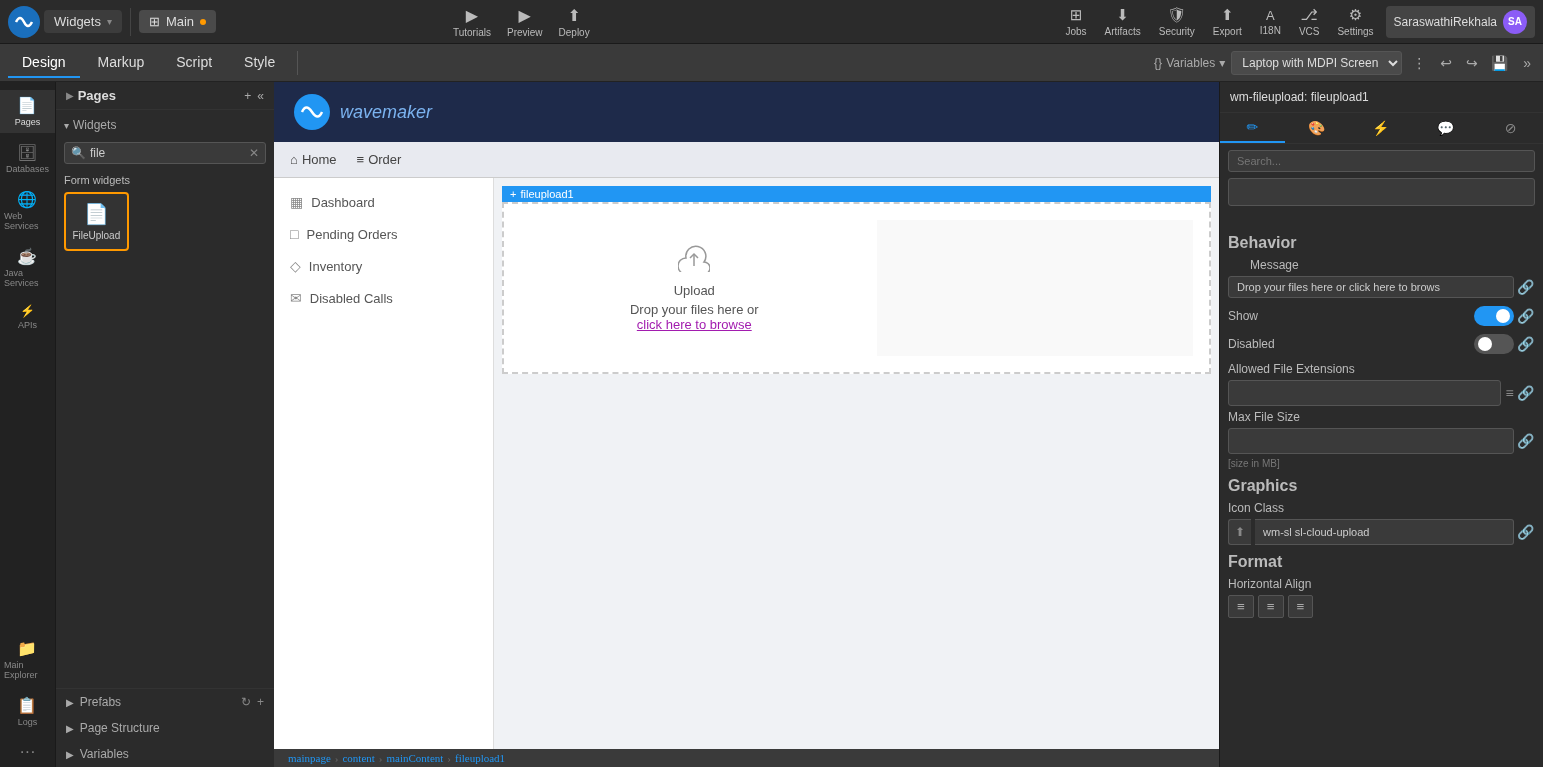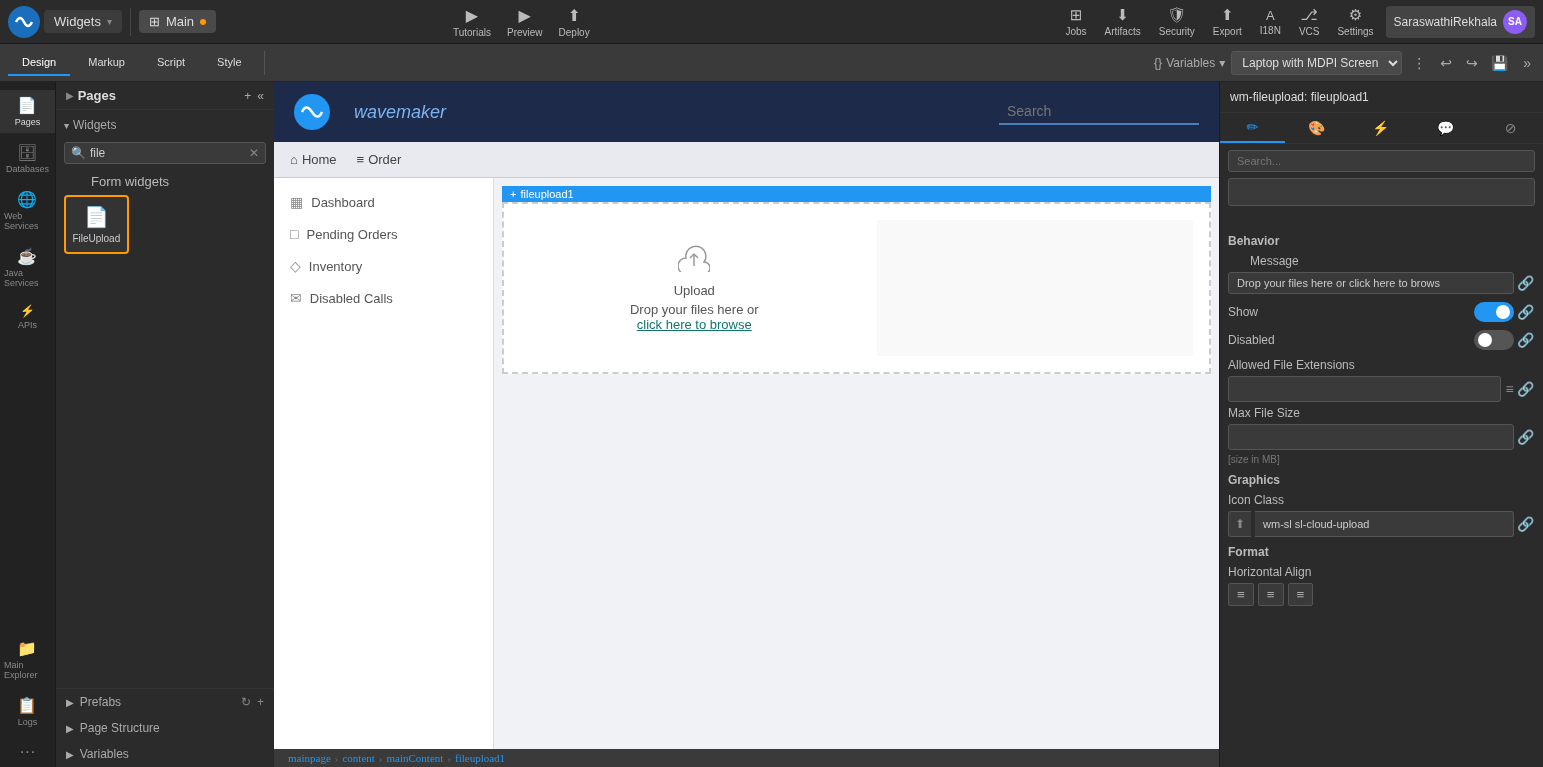--- a/index.html
+++ b/index.html
@@ -17,89 +17,89 @@
     .topbar-action { display: flex; flex-direction: column; align-items: center; color: #bbb; font-size: 10px; gap: 2px; cursor: pointer; }
     .topbar-action .icon { font-size: 16px; }
     .topbar-right { display: flex; align-items: center; gap: 6px; margin-left: auto; }
     .topbar-icon-btn { display: flex; flex-direction: column; align-items: center; color: #bbb; font-size: 10px; gap: 2px; cursor: pointer; padding: 2px 6px; }
     .topbar-icon-btn .icon { font-size: 15px; }
     .user-badge { display: flex; align-items: center; gap: 6px; background: #444; border-radius: 4px; padding: 4px 8px; color: #ddd; font-size: 12px; }
     .user-avatar { width: 24px; height: 24px; background: #8b5cf6; border-radius: 50%; display: flex; align-items: center; justify-content: center; color: white; font-size: 10px; font-weight: bold; }
 
     
     .toolbar2 { display: flex; align-items: center; background: #3a3a3a; height: 38px; padding: 0 8px; gap: 4px; border-bottom: 1px solid #222; }
-    .toolbar2-tab { padding: 6px 14px; color: #ddd; font-size: 11px; cursor: pointer; border-bottom: 2px solid transparent; }
+    .toolbar2-tab { padding: 6px 14px; color: #ddd; font-size: 14px; cursor: pointer; border-bottom: 2px solid transparent; }
     .toolbar2-tab.active { border-bottom: 2px solid #2196f3; color: #fff; }
     .toolbar2-sep { width: 1px; height: 24px; background: #555; margin: 0 4px; }
     .toolbar2-right { display: flex; align-items: center; gap: 6px; margin-left: auto; }
     .variables-btn { display: flex; align-items: center; gap: 4px; color: #aaa; font-size: 12px; cursor: pointer; }
     .screen-select { background: #4a4a4a; border: 1px solid #555; color: #ddd; padding: 3px 6px; border-radius: 3px; font-size: 12px; }
     .toolbar2-icon { color: #aaa; cursor: pointer; padding: 2px 4px; font-size: 14px; }
 
     
     .main-layout { display: flex; height: calc(767px - 44px - 38px); }
     .sidebar-nav { display: flex; flex-direction: column; width: 56px; background: #222; border-right: 1px solid #1a1a1a; align-items: center; padding-top: 8px; gap: 4px; }
     .sidebar-nav-item { display: flex; flex-direction: column; align-items: center; padding: 6px 4px; color: #888; font-size: 9px; gap: 2px; cursor: pointer; width: 100%; }
     .sidebar-nav-item.active { color: #ddd; background: #333; }
     .sidebar-nav-item .icon { font-size: 16px; }
     .sidebar-content { flex: 1; display: flex; flex-direction: column; }
     .sidebar-header { display: flex; align-items: center; justify-content: space-between; padding: 6px 10px; border-bottom: 1px solid #333; }
     .sidebar-section { padding: 4px 0; }
     .sidebar-section-header { display: flex; align-items: center; gap: 4px; padding: 4px 8px; color: #aaa; font-size: 12px; cursor: pointer; }
     .search-box { display: flex; align-items: center; background: #3a3a3a; border: 1px solid #555; border-radius: 3px; margin: 6px 8px; padding: 3px 6px; gap: 4px; }
     .search-box input { background: none; border: none; outline: none; color: #ccc; font-size: 12px; flex: 1; }
     .search-box .clear { color: #888; cursor: pointer; font-size: 12px; }
-    .widget-label { color: #bbb; font-size: 13px; padding: 4px 8px 2px; margin-left: 27px; }
+    .widget-label { color: #bbb; font-size: 11px; padding: 4px 8px 2px; }
     .widget-grid { display: grid; grid-template-columns: repeat(3, 1fr); gap: 4px; padding: 4px 8px; }
     .widget-item { display: flex; flex-direction: column; align-items: center; justify-content: center; padding: 8px 4px; border: 2px solid #f90; border-radius: 4px; background: #333; cursor: pointer; color: #ccc; font-size: 10px; gap: 4px; }
     .widget-item .icon { font-size: 20px; color: #aaa; }
 
     
     .sidebar-bottom { margin-top: auto; border-top: 1px solid #333; }
     .sidebar-bottom-item { display: flex; align-items: center; gap: 6px; padding: 6px 10px; color: #aaa; font-size: 12px; cursor: pointer; }
 
     
     .canvas-area { flex: 1; background: #555; display: flex; flex-direction: column; overflow: hidden; position: relative; }
     .canvas-scroll { flex: 1; overflow: hidden; background: #ddd; display: flex; flex-direction: column; }
     .canvas-inner { background: white; margin: 0; width: 100%; height: 100%; overflow: hidden; position: relative; }
     .app-header { background: #1e2a4a; height: 60px; display: flex; align-items: center; padding: 0 20px; justify-content: space-between; }
-    .app-logo { display: flex; align-items: center; gap: 24px; }
+    .app-logo { display: flex; align-items: center; gap: 10px; }
     .app-logo-icon { width: 36px; height: 36px; background: #2196f3; border-radius: 50%; display: flex; align-items: center; justify-content: center; color: white; font-size: 18px; }
     .app-logo-text { color: #7bb3f0; font-size: 18px; font-style: italic; font-weight: 300; }
     .app-search { background: transparent; border: none; border-bottom: 2px solid #4a7fbd; color: #aaa; font-size: 14px; padding: 4px 8px; outline: none; width: 200px; }
     .app-nav { background: #e8eaf0; display: flex; align-items: center; padding: 0 16px; height: 36px; gap: 20px; border-bottom: 1px solid #ccc; }
     .nav-item { color: #444; font-size: 13px; display: flex; align-items: center; gap: 4px; cursor: pointer; }
     .app-content { display: flex; height: calc(100% - 96px); }
     .app-sidebar { width: 220px; background: white; border-right: 1px solid #ddd; padding: 8px 0; }
     .app-sidebar-item { display: flex; align-items: center; gap: 8px; padding: 8px 16px; color: #555; font-size: 13px; cursor: pointer; }
     .app-sidebar-item .icon { color: #888; font-size: 14px; }
     .app-main { flex: 1; background: #f0f2f5; position: relative; }
     .fileupload-wrapper { position: relative; margin: 8px; }
     .fileupload-header { background: #2196f3; color: white; font-size: 11px; padding: 2px 8px; display: flex; align-items: center; gap: 4px; }
     .fileupload-body { border: 2px dashed #ccc; background: white; display: flex; padding: 16px; gap: 8px; }
     .fileupload-zone { flex: 1; display: flex; flex-direction: column; align-items: center; justify-content: center; padding: 24px 16px; gap: 4px; color: #666; }
     .fileupload-zone .upload-icon { font-size: 28px; color: #888; }
     .fileupload-zone .upload-text { font-size: 13px; color: #555; text-align: center; }
-    .fileupload-zone .browse-link { color: #0f766e; text-decoration: underline; cursor: pointer; }
+    .fileupload-zone .browse-link { color: #a21caf; text-decoration: underline; cursor: pointer; }
     .fileupload-preview { flex: 1; background: #f9f9f9; min-height: 80px; }
     .breadcrumb-bar { background: #3a3a3a; padding: 3px 10px; font-size: 11px; color: #aaa; display: flex; gap: 4px; align-items: center; }
     .breadcrumb-bar span { color: #2196f3; cursor: pointer; font-family: Liberation Serif, serif; }
     .breadcrumb-bar .sep { color: #666; }
 
     
     .right-panel { width: 324px; background: #2b2b2b; border-left: 1px solid #1a1a1a; display: flex; flex-direction: column; flex-shrink: 0; }
     .right-panel-header { padding: 8px 10px; color: #ddd; font-size: 12px; border-bottom: 1px solid #333; }
     .right-panel-tabs { display: flex; border-bottom: 1px solid #333; }
     .right-tab { flex: 1; display: flex; align-items: center; justify-content: center; padding: 6px; color: #888; cursor: pointer; font-size: 14px; }
     .right-tab.active { color: #2196f3; border-bottom: 2px solid #2196f3; }
     .right-panel-search { padding: 6px 8px; }
     .right-panel-search input { width: 100%; background: #3a3a3a; border: 1px solid #555; color: #ccc; padding: 4px 8px; border-radius: 3px; font-size: 11px; outline: none; }
     .right-panel-body { flex: 1; overflow-y: auto; padding: 8px; }
     .rp-input-row { background: #3a3a3a; border: 1px solid #555; border-radius: 3px; padding: 4px 8px; margin-bottom: 8px; color: #ccc; font-size: 11px; height: 28px; }
-    .rp-section-title { color: #bbb; font-size: 12px; font-weight: 600; margin: 8px 0 6px; }
+    .rp-section-title { color: #bbb; font-size: 16px; font-weight: 600; margin: 8px 0 6px; }
     .rp-row { display: flex; align-items: center; justify-content: space-between; margin-bottom: 8px; }
     .rp-label { color: #bbb; font-size: 12px; }
     .rp-toggle { position: relative; width: 40px; height: 20px; }
     .rp-toggle input { opacity: 0; width: 0; height: 0; }
     .rp-toggle-slider { position: absolute; cursor: pointer; top: 0; left: 0; right: 0; bottom: 0; background: #2196f3; border-radius: 20px; }
     .rp-toggle-slider:before { position: absolute; content: ''; height: 14px; width: 14px; left: 22px; bottom: 3px; background: white; border-radius: 50%; }
     .rp-toggle-off .rp-toggle-slider { background: #555; }
     .rp-toggle-off .rp-toggle-slider:before { left: 4px; }
     .rp-row-highlight { border: 2px solid #f90; border-radius: 4px; padding: 4px; }
     .rp-message-row { display: flex; align-items: center; gap: 4px; margin-bottom: 8px; }
@@ -308,21 +308,20 @@
         <div class="app-header">
           <div class="app-logo">
             <div class="app-logo-icon">
               <svg width="28" height="28" viewBox="0 0 28 28">
                   <circle cx="14" cy="14" r="13" fill="#2196f3"></circle>
                   <path d="M4 14 Q8 5 14 14 Q20 23 24 14" stroke="white" stroke-width="2.5" fill="none"></path>
                 </svg>
             </div>
             <span class="app-logo-text">wavemaker</span>
           </div>
-          <input class="app-search" type="text" placeholder="Search" style="">
         </div>
 
         <div class="app-nav">
           <div class="nav-item">
             <span>⌂</span>
             <span>Home</span>
           </div>
           <div class="nav-item">
             <span>≡</span>
             <span>Order</span>

